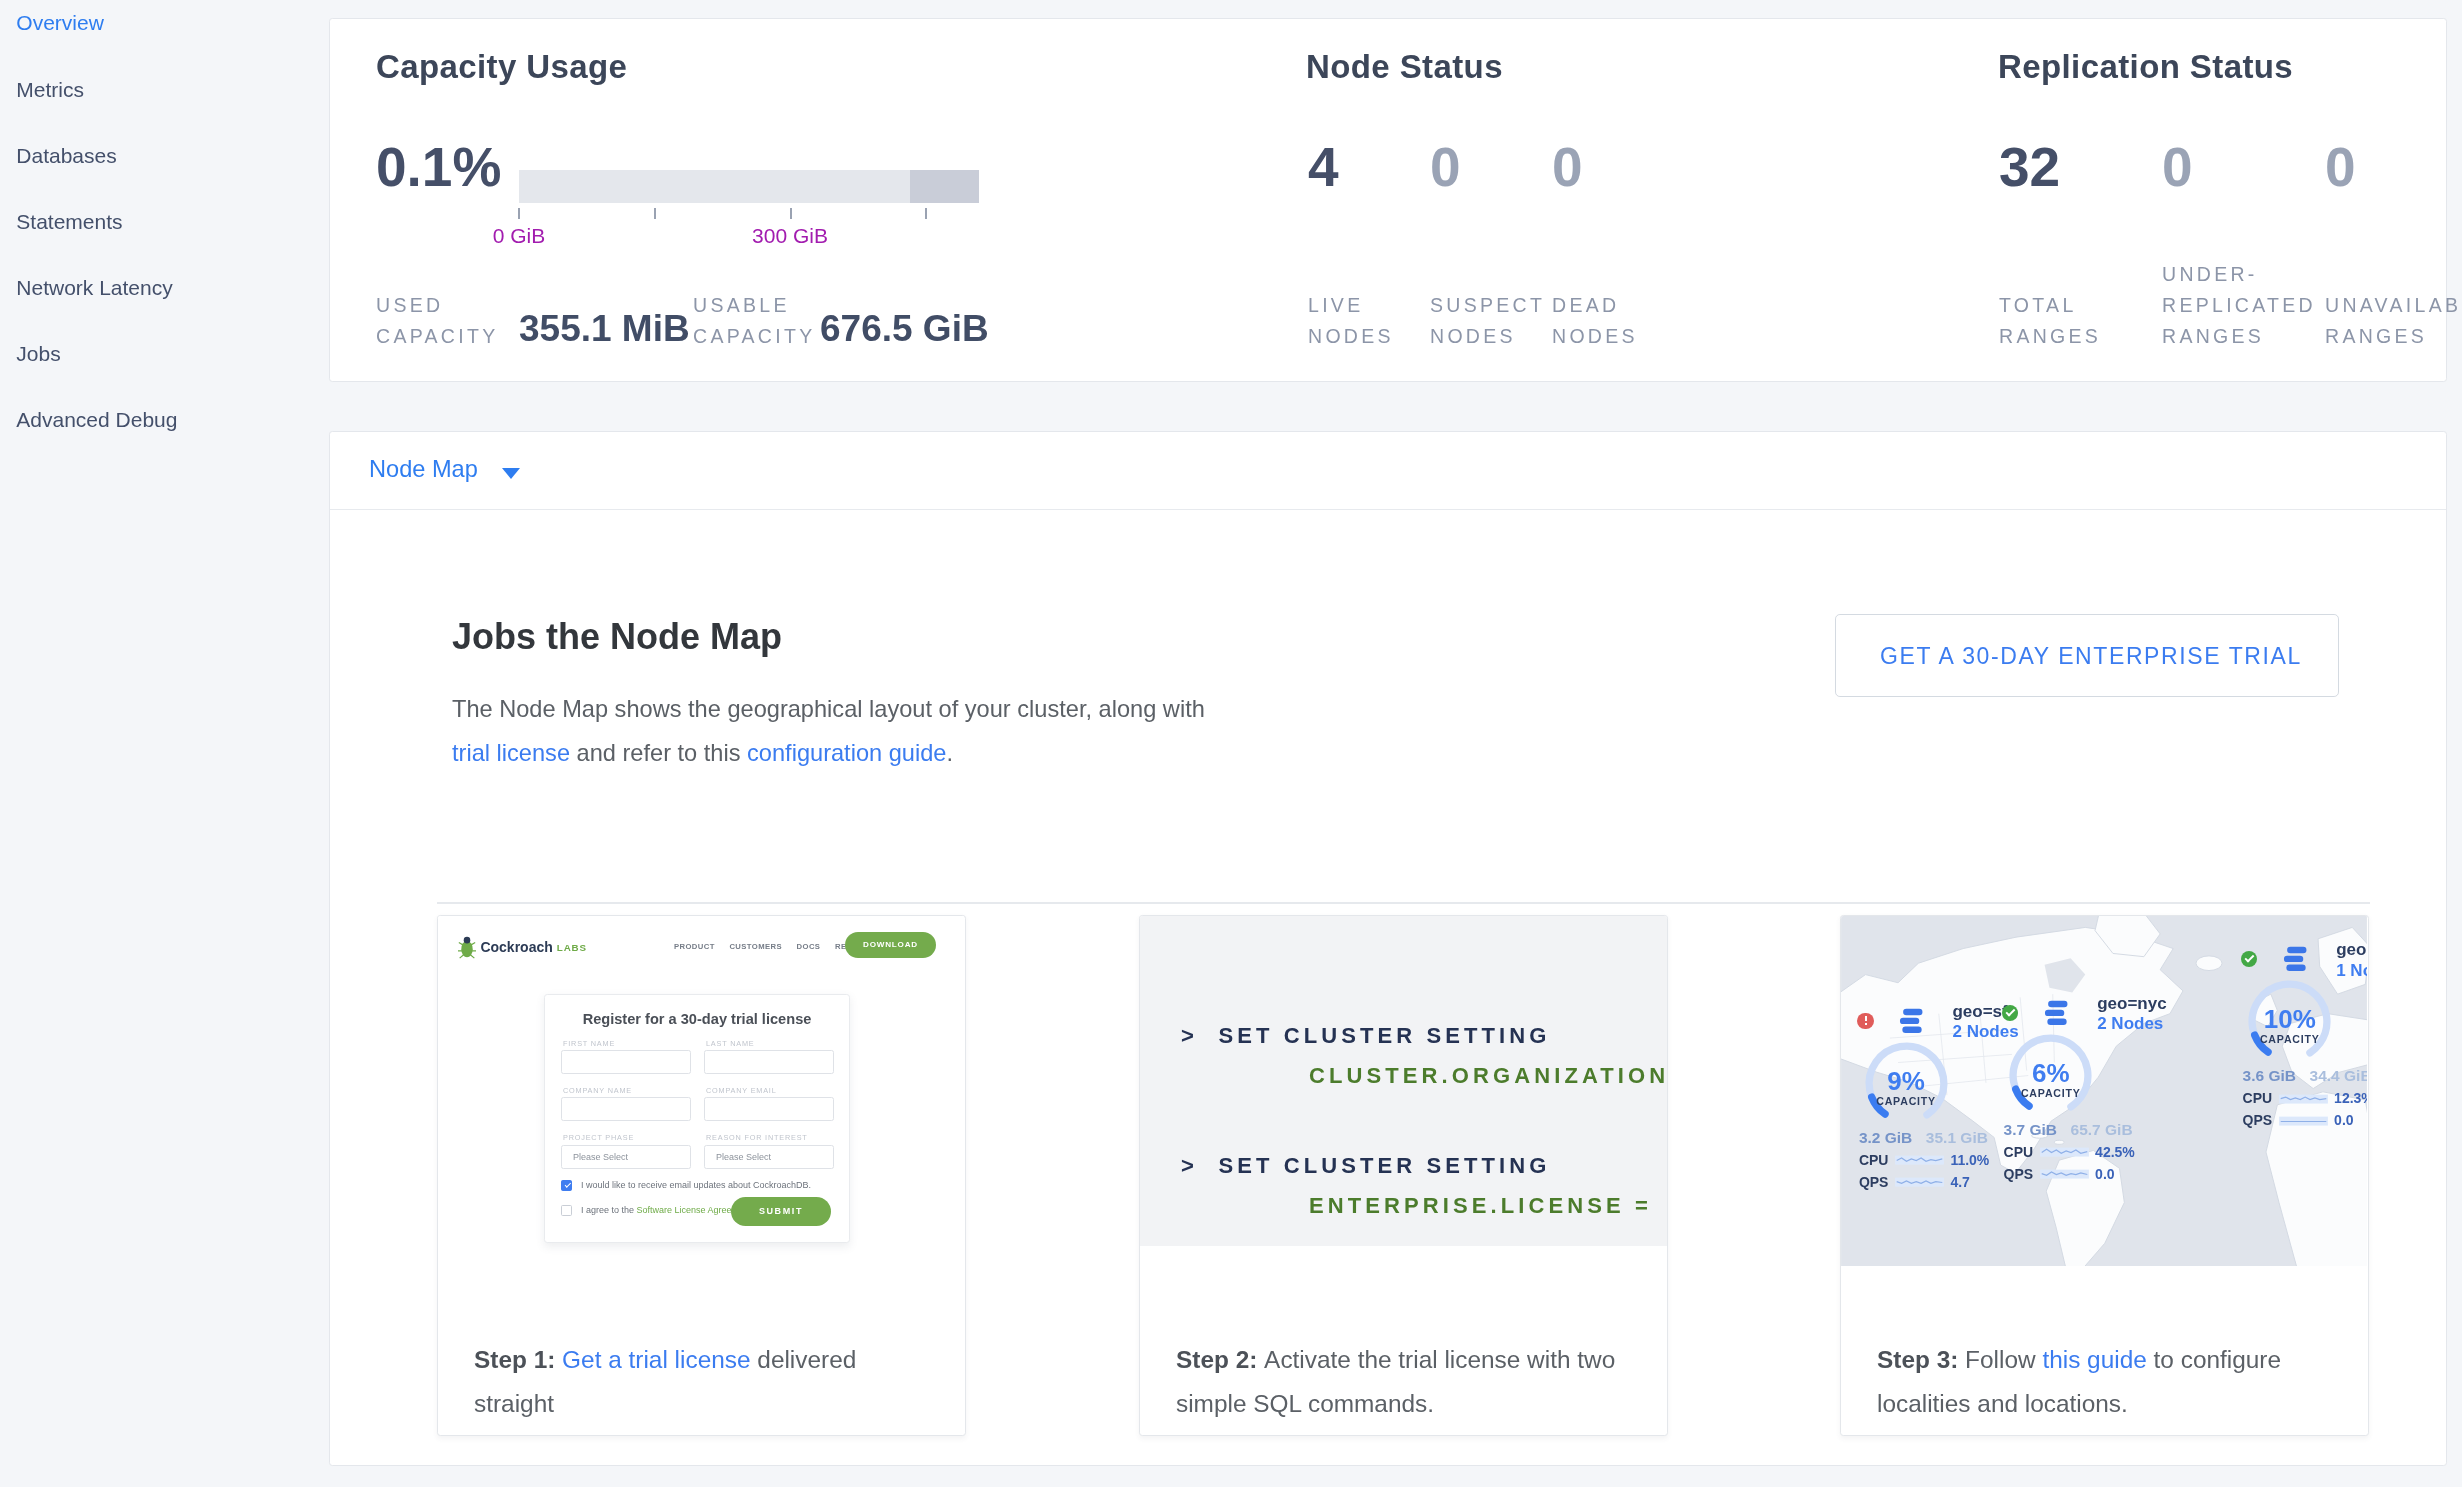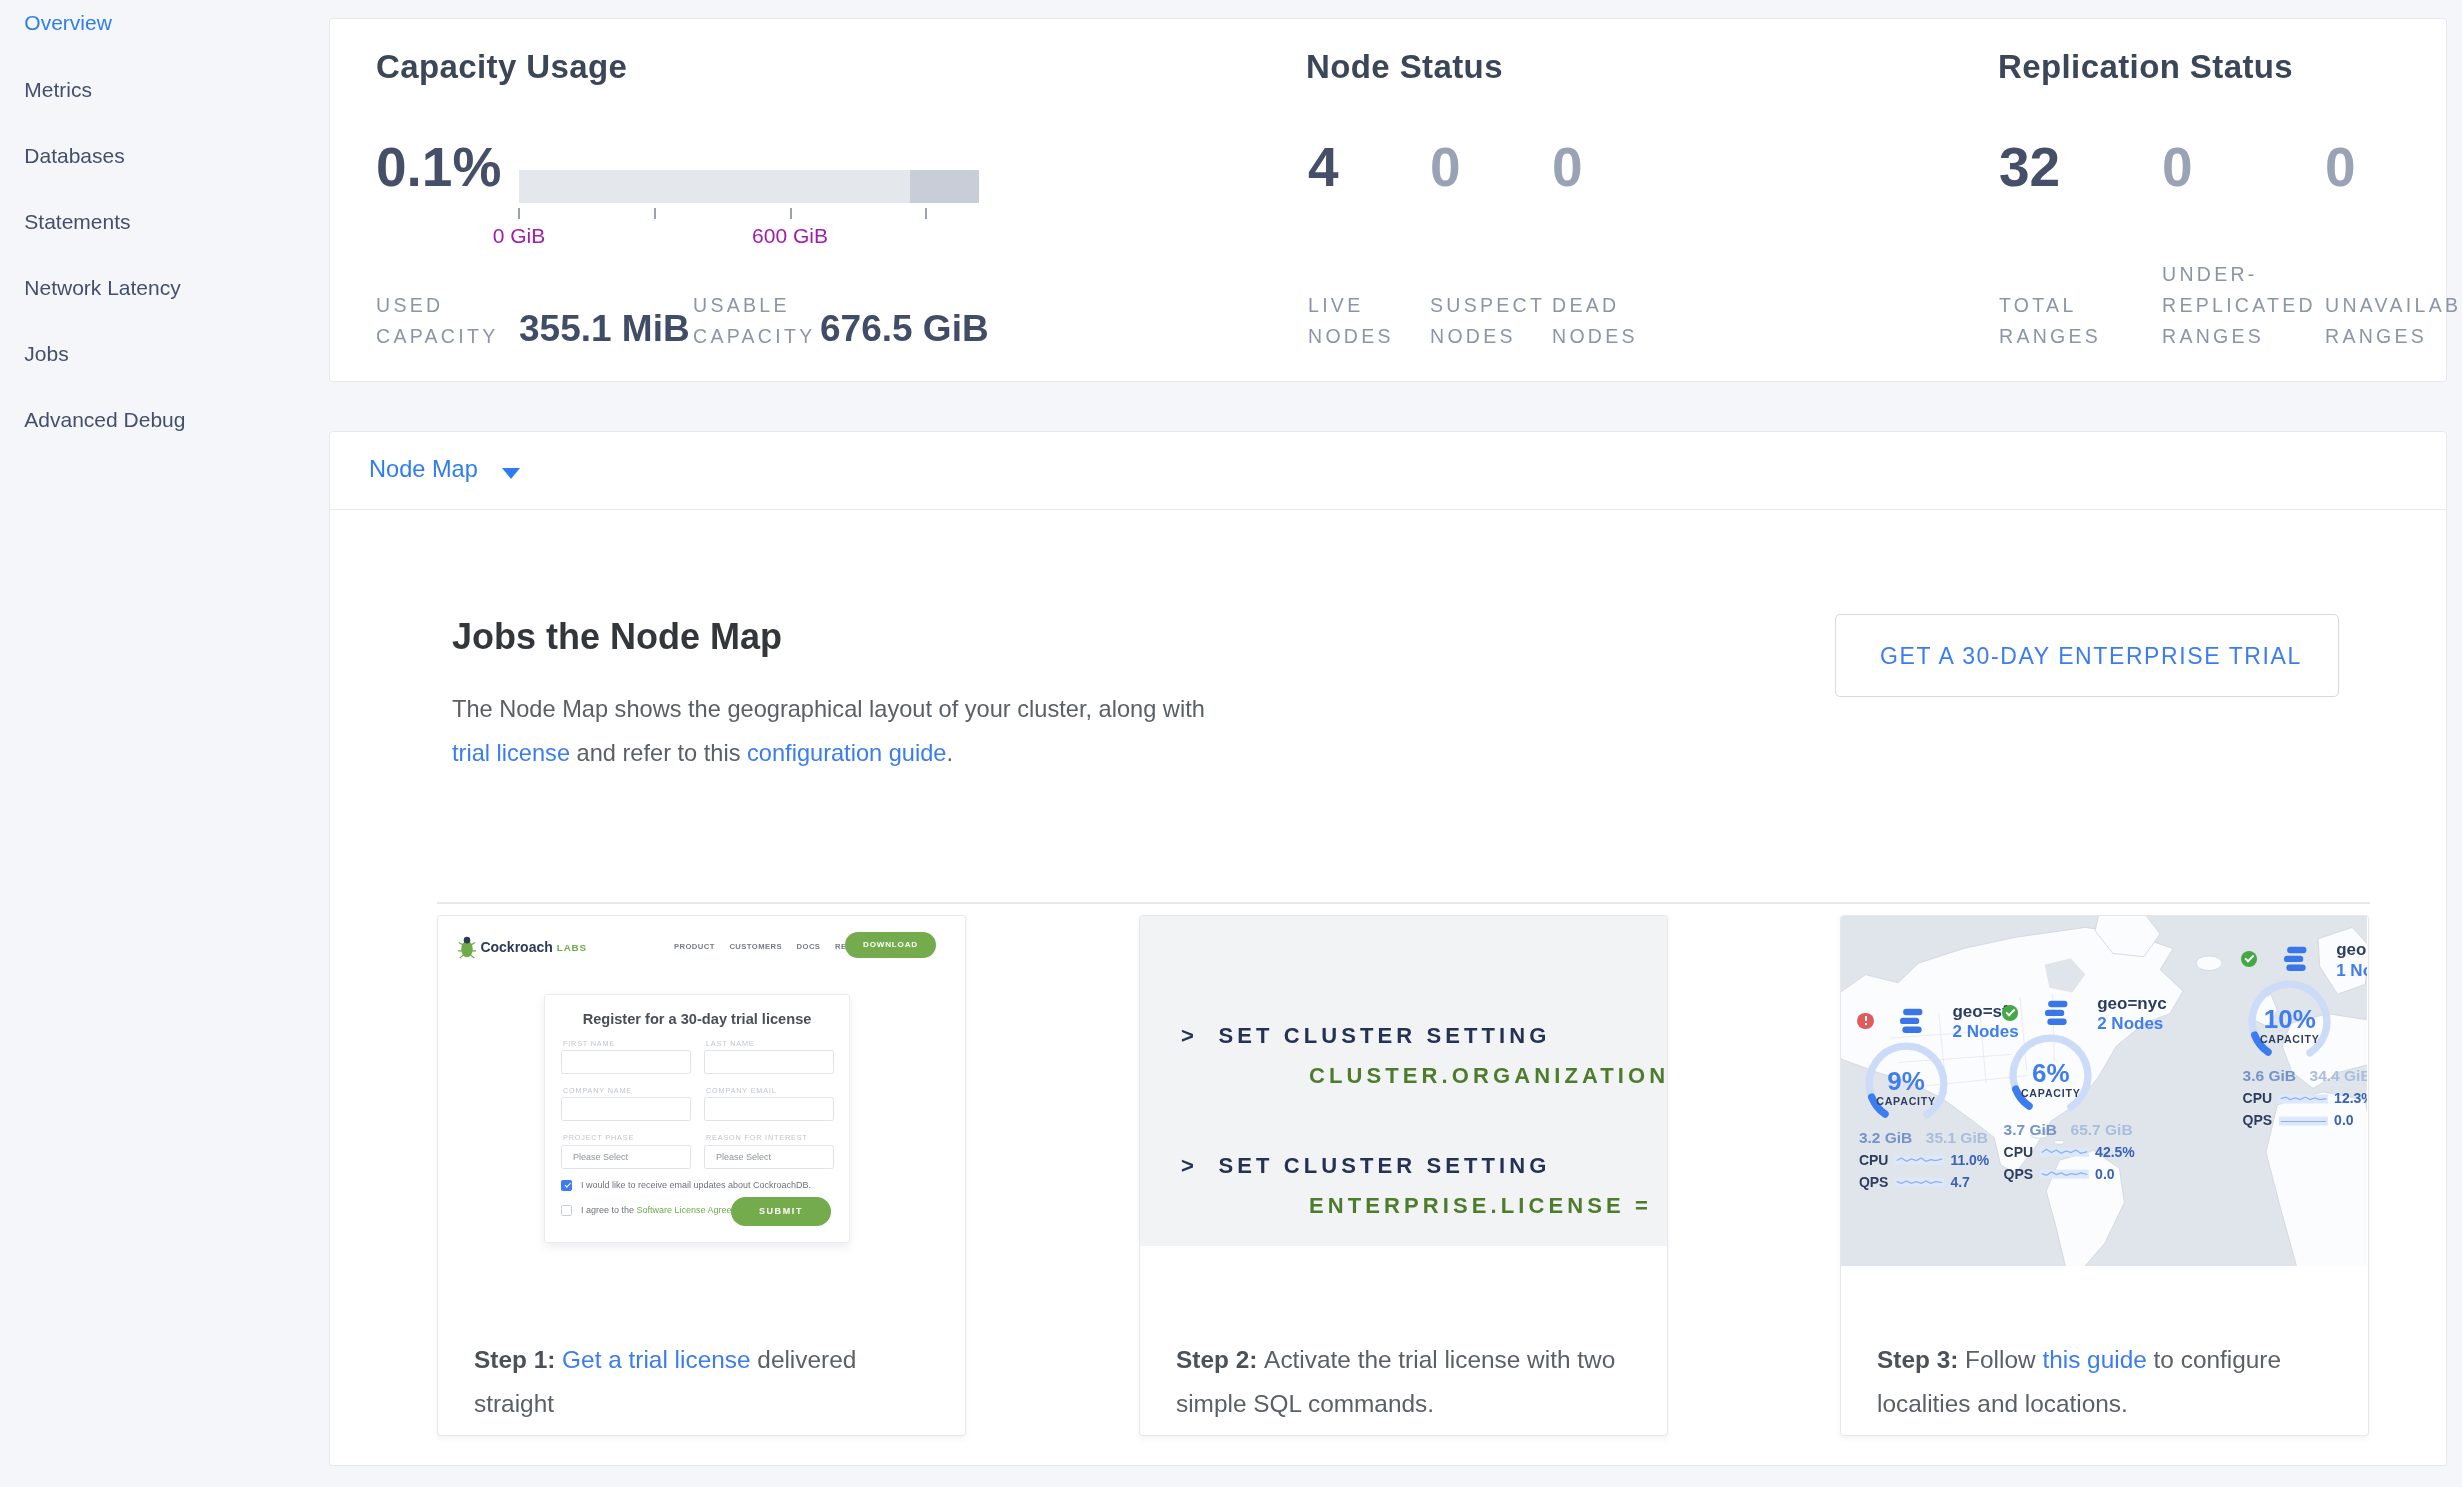--- a/index.html
+++ b/index.html
@@ -5,21 +5,21 @@
   * { margin:0; padding:0; box-sizing:border-box; }
   html,body { background:#f4f6f9; }
   #page {
     position:relative; width:2462px; height:1488px; overflow:hidden;
     background:#f4f6f9;
     font-family:"Liberation Sans", "DejaVu Sans", sans-serif;
     color:#44506b;
   }
 
   
-  .side-item { position:absolute; left:16.3px; font-size:21px; color:#44506b; cursor:pointer; white-space:nowrap;margin-left:8px; }
+  .side-item { position:absolute; left:16.3px; font-size:21px; color:#44506b; cursor:pointer; white-space:nowrap; }
   .side-item.active { color:#2e7df0; }
 
   
   .panel { position:absolute; background:#fff; border:1.6px solid #e4e7ec; border-radius:3.3px; }
 
   
   .sum-title { position:absolute; top:29px; font-size:33px; font-weight:700; color:#3c4659; letter-spacing:0.4px; }
   .big-num { position:absolute; top:116px; font-size:55px; font-weight:700; color:#454f68; }
   .big-num.muted { color:#9aa3b5; }
   .stat-label { position:absolute; bottom:29px; font-size:19.5px; letter-spacing:3.3px; line-height:31px; color:#8c95a8; }
@@ -111,21 +111,21 @@
     <div class="sum-title" style="left:46px">Capacity Usage</div>
     <div class="big-num" style="left:46px">0.1%</div>
     <div class="cap-bar">
       <div class="cap-bar-dark"></div>
     </div>
     <div class="tick" style="left:188px"></div>
     <div class="tick" style="left:324px"></div>
     <div class="tick" style="left:460px"></div>
     <div class="tick" style="left:595px"></div>
     <div class="tick-label" style="left:124px">0 GiB</div>
-    <div class="tick-label" style="left:395px">600 GiB</div>
+    <div class="tick-label" style="left:395px">300 GiB</div>
     <div class="stat-label" style="left:46px;  width:130px">USED CAPACITY</div>
     <div class="stat-value" style="left:189px">355.1 MiB</div>
     <div class="stat-label" style="left:363px; width:130px">USABLE CAPACITY</div>
     <div class="stat-value" style="left:490px">676.5 GiB</div>
 
     <div class="sum-title" style="left:976px">Node Status</div>
     <div class="big-num" style="left:978px">4</div>
     <div class="big-num muted" style="left:1100px">0</div>
     <div class="big-num muted" style="left:1222px">0</div>
     <div class="stat-label" style="left:978px; width:106px">LIVE NODES</div>

